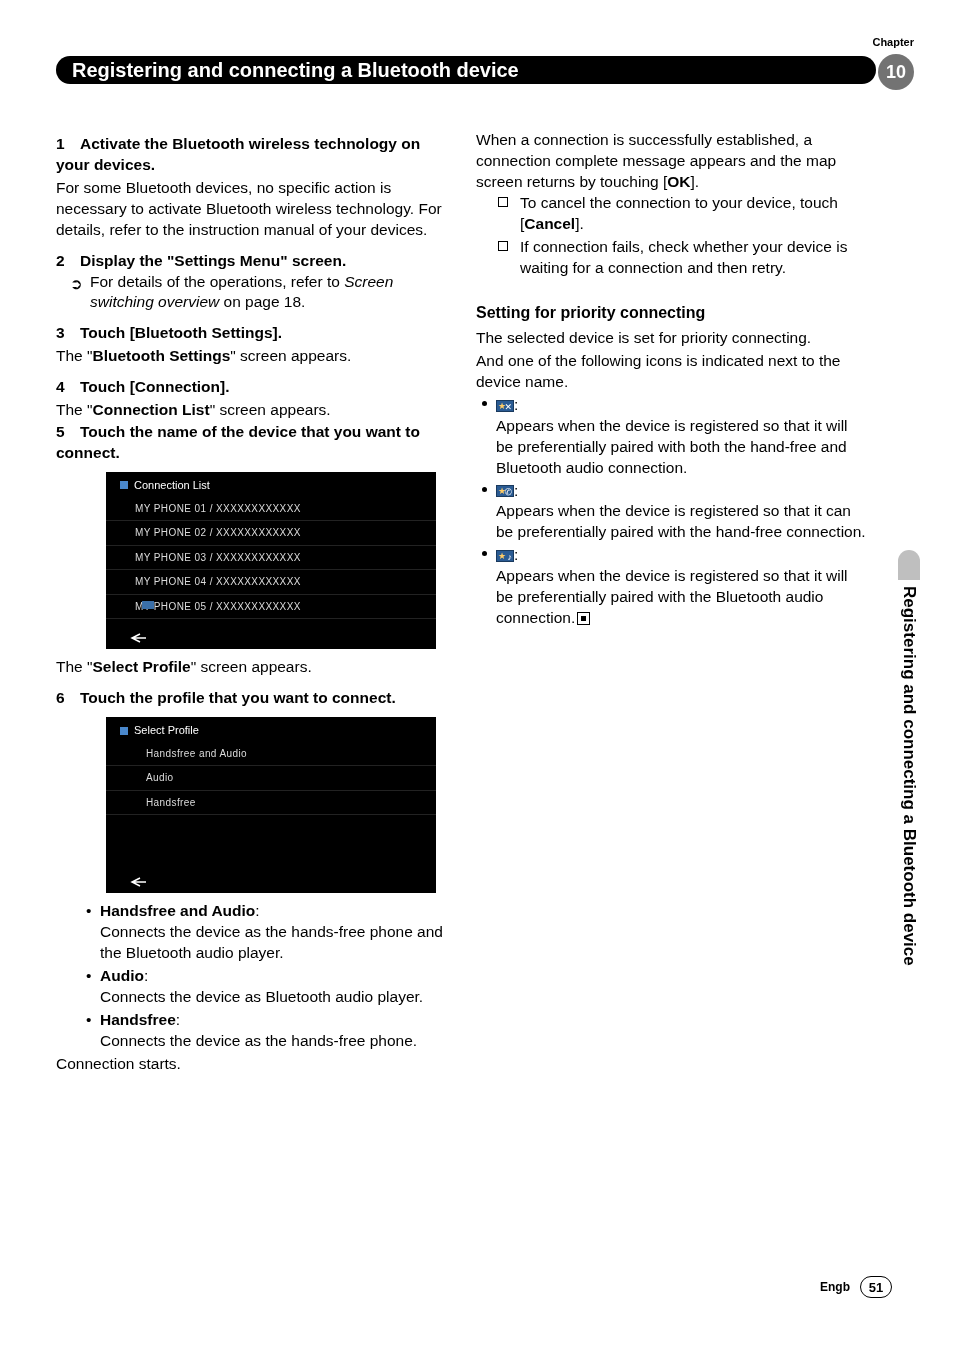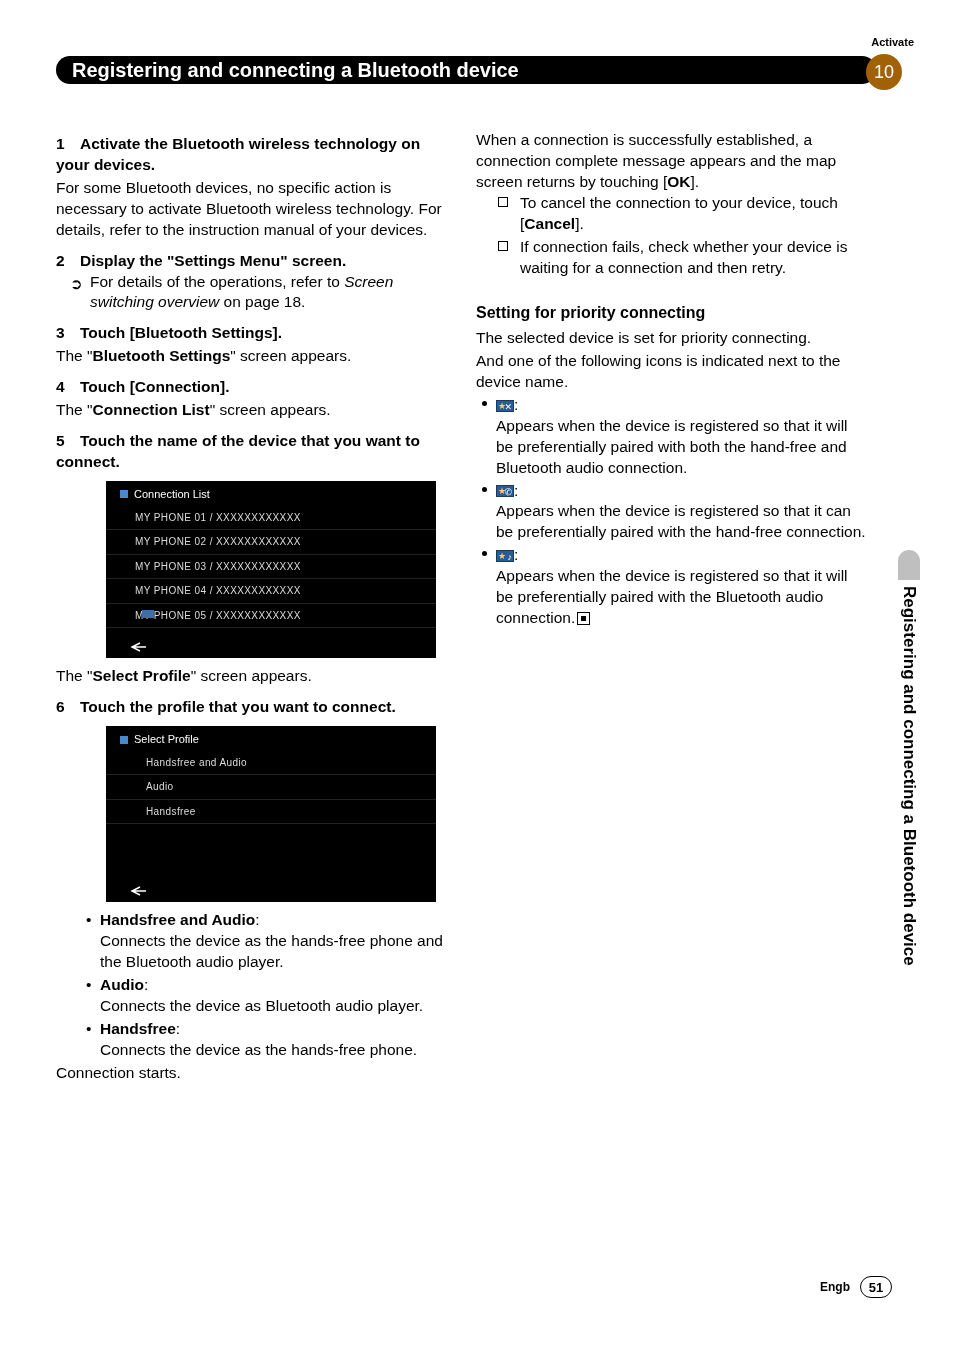--- a/index.html
+++ b/index.html
@@ -35,31 +35,31 @@
     align-items: center;
     padding-left: 16px;
   }
   .banner-title {
     color: #fff;
     font-weight: bold;
     font-size: 20px;
   }
   .chapter-badge {
     position: absolute;
-    right: 12px;
+    right: 0;
     bottom: -6px;
     width: 36px;
     height: 36px;
-    background: #a16207;
+    background: #737373;
     border-radius: 50%;
     display: flex;
     align-items: center;
     justify-content: center;
     color: #fff;
-    font-weight: normal;
+    font-weight: bold;
     font-size: 18px;
   }
   .content {
     display: flex;
     gap: 28px;
     margin: 44px 60px 0 56px;
     font-size: 15.5px;
     line-height: 1.35;
   }
   .col { width: 392px; }
@@ -198,21 +198,21 @@
     align-items: center;
     justify-content: center;
     font-size: 13px;
   }
   b { font-weight: bold; }
 </style>
 </head>
 <body>
 
 <div class="header-area">
-  <div class="chapter-label">Activate</div>
+  <div class="chapter-label">Chapter</div>
   <div class="banner">
     <span class="banner-title">Registering and connecting a Bluetooth device</span>
   </div>
   <div class="chapter-badge">10</div>
 </div>
 
 <div class="content">
 
   <div class="col">
 
@@ -228,21 +228,21 @@
     <div class="step-head" style="margin-top:10px"><span class="num">3</span><span>Touch [Bluetooth Settings].</span></div>
     <div class="para">
       <span>The "</span><b>Bluetooth Settings</b><span>" screen appears.</span>
     </div>
 
     <div class="step-head" style="margin-top:10px"><span class="num">4</span><span>Touch [Connection].</span></div>
     <div class="para">
       <span>The "</span><b>Connection List</b><span>" screen appears.</span>
     </div>
 
-    <div class="step-head" style="margin-top:10px"><span class="num">5</span><span>Touch the name of the device that you want to connect.</span></div>
+    <div class="step-head" style="margin-top:1px"><span class="num">5</span><span>Touch the name of the device that you want to connect.</span></div>
 
     <div class="screenshot">
       <div class="ss-title">
           <span class="ss-bt"></span>
           <span>Connection List</span>
         </div>
       <div class="ss-row">MY PHONE 01 / XXXXXXXXXXXX</div>
       <div class="ss-row">MY PHONE 02 / XXXXXXXXXXXX</div>
       <div class="ss-row">MY PHONE 03 / XXXXXXXXXXXX</div>
       <div class="ss-row">MY PHONE 04 / XXXXXXXXXXXX</div>

